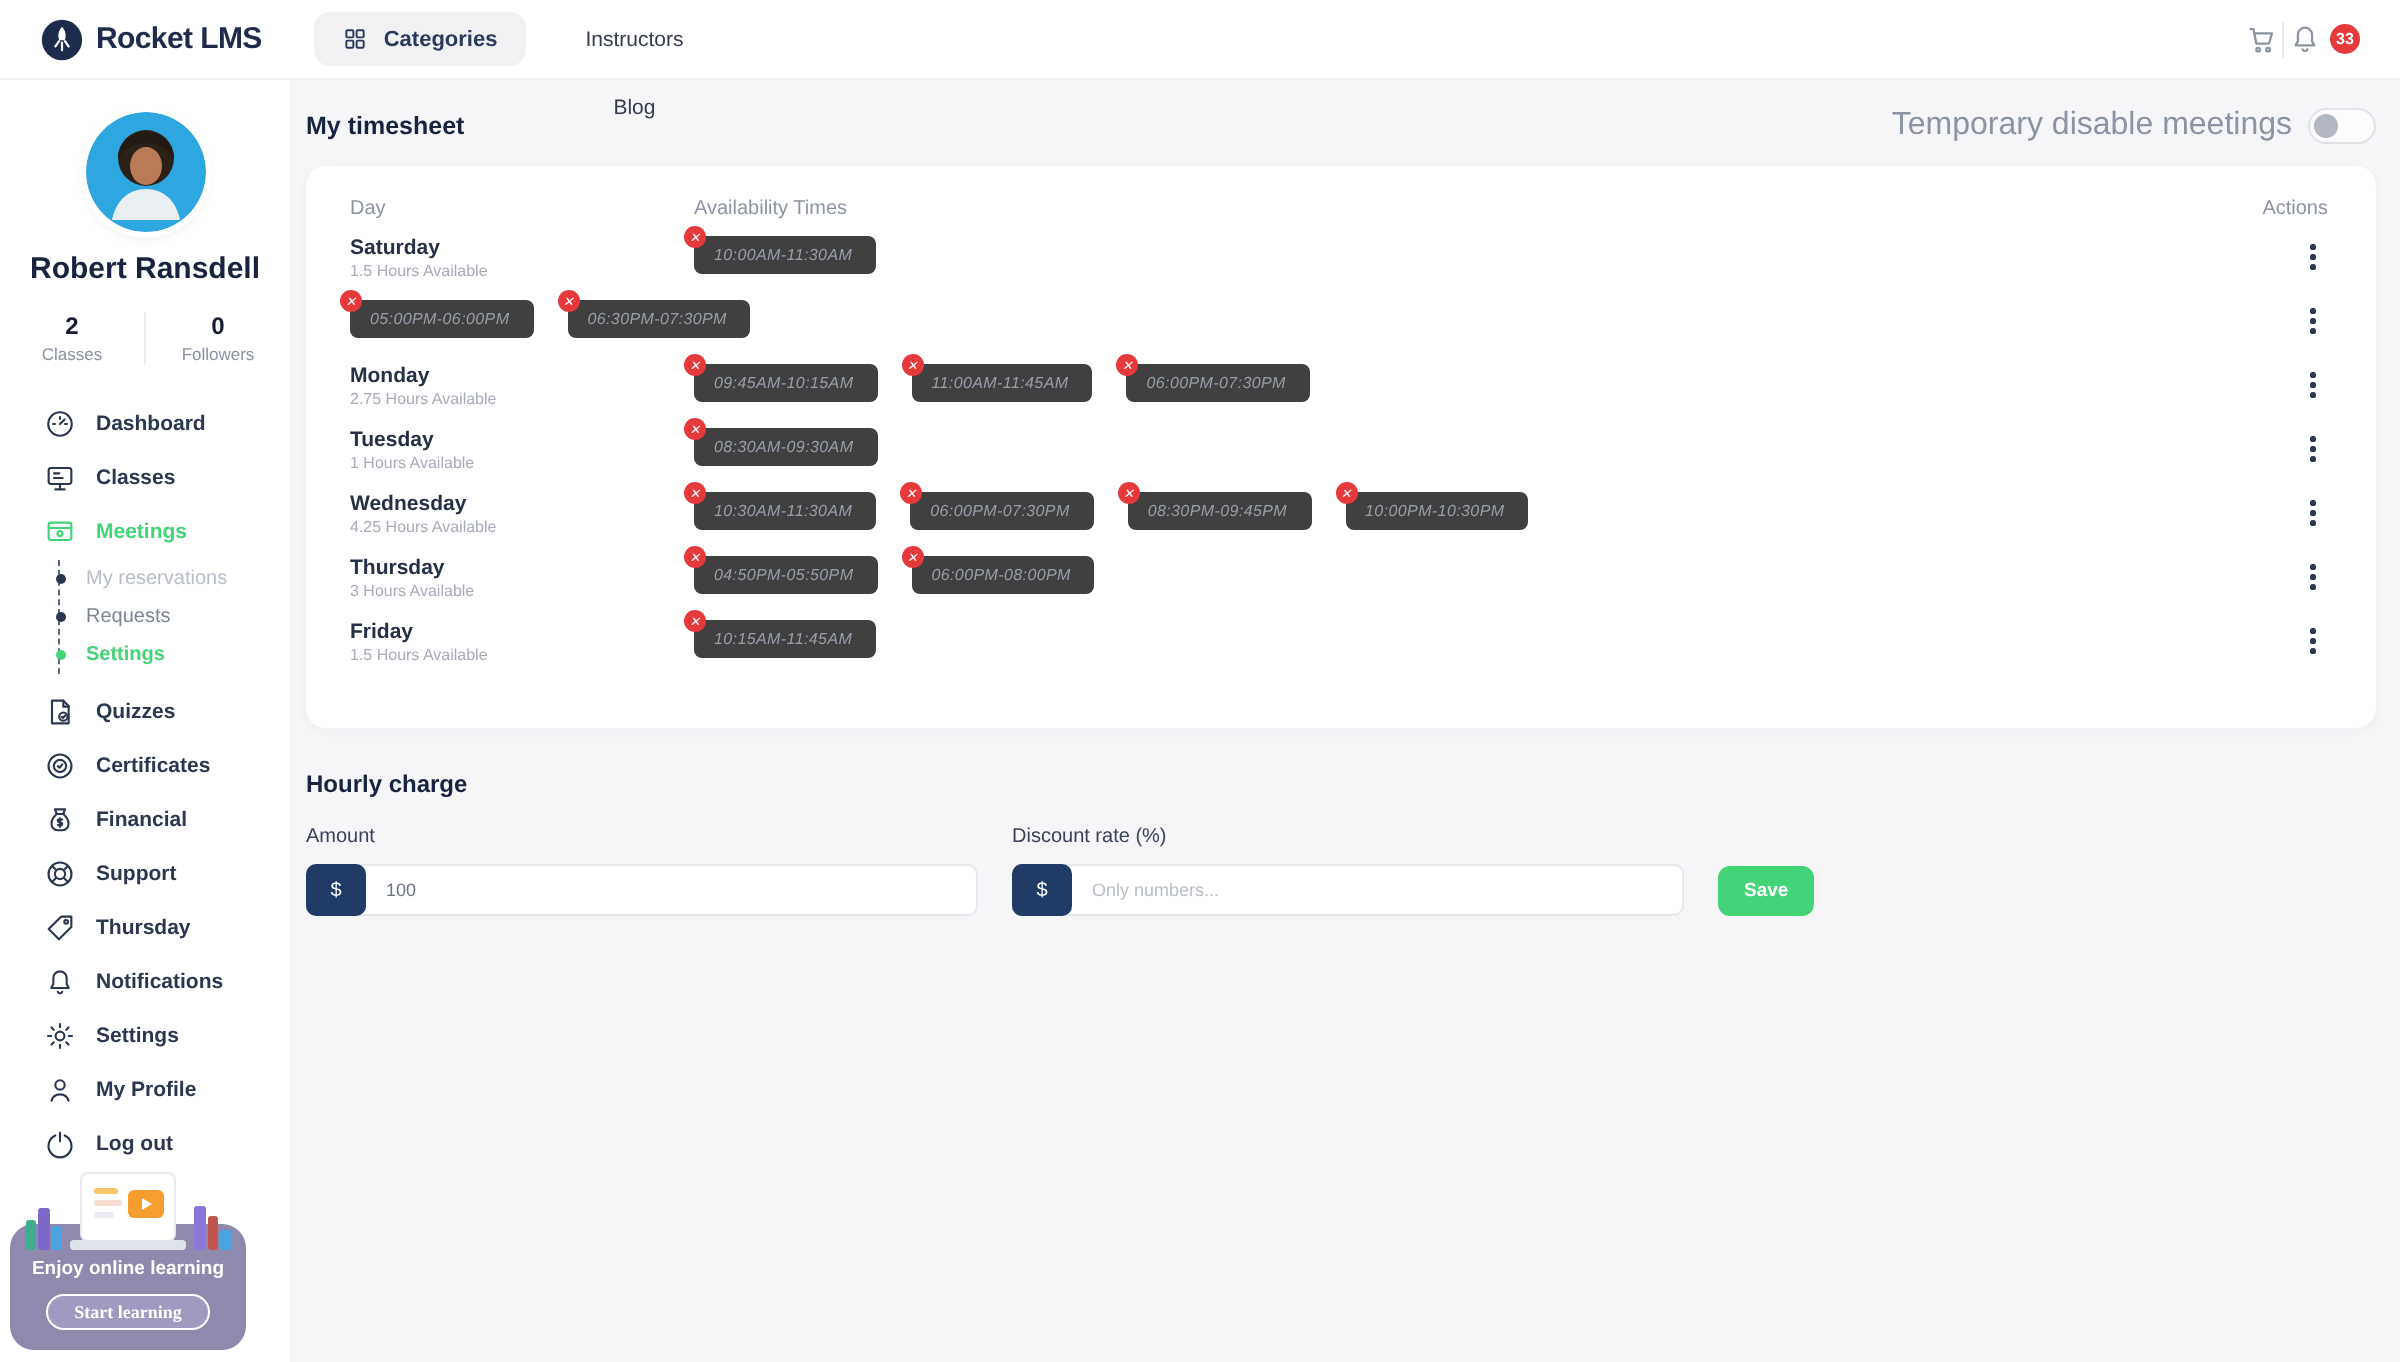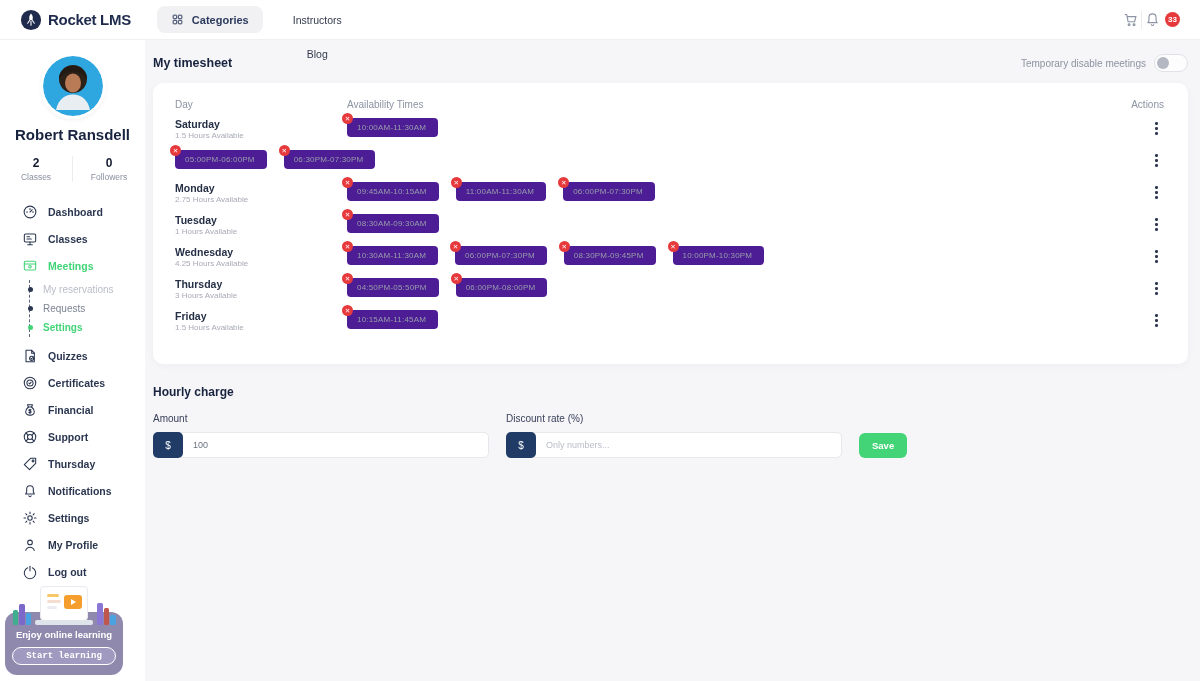--- a/index.html
+++ b/index.html
@@ -76,44 +76,44 @@
   .book { position:absolute; bottom:0; border-radius:1.5px; }
   .b1 { left:8px;  width:5px; height:15px; background:#3fae8e; }
   .b2 { left:14px; width:6px; height:21px; background:#7b68c9; }
   .b3 { left:21px; width:5px; height:12px; background:#4aa3e0; }
   .b4 { right:20px; width:6px; height:22px; background:#8a77d6; }
   .b5 { right:14px; width:5px; height:17px; background:#c0574f; }
   .b6 { right:7px;  width:6px; height:10px; background:#4aa3e0; }
   .promo-card { position:relative; background:#8f89ad; border-radius:12px; padding:17px 6px 10px; text-align:center; }
   .promo-title { color:#fff; font-size:9.5px; font-weight:700; }
   .promo-btn { margin-top:7px; background:#a09ac0; border:1.5px solid #fff; border-radius:999px;
-               color:#fff; font-family:Liberation Mono, monospace; font-size:9px; font-weight:600; padding:3px 13px; cursor:pointer; }
+               color:#fff; font-family:Liberation Serif, serif; font-size:9px; font-weight:600; padding:3px 13px; cursor:pointer; }
 
   
   .content { flex:1; padding:14px 12px 0 8px; }
   .content-head { display:flex; align-items:center; justify-content:space-between; margin-bottom:11px; }
   .page-title { font-size:12.5px; font-weight:800; color:#18233f; }
   .toggle-wrap { display:flex; align-items:center; gap:8px; }
-  .toggle-label { font-size:10px; color:#8c93a2; }
+  .toggle-label { font-size:16px; color:#8c93a2; }
   .toggle { width:34px; height:18px; border-radius:9px; background:#fdfdfe; border:1px solid #e1e3e8;
             display:inline-flex; align-items:center; padding:2px; cursor:pointer; }
   .toggle .knob { width:12px; height:12px; border-radius:50%; background:#b3b8c2; }
 
   .card { background:#fff; border-radius:10px; box-shadow:0 2px 8px rgba(30,40,80,.04);
           padding:16px 24px 22px 22px; }
   .t-headrow { display:flex; font-size:10px; color:#8c93a2; margin-bottom:8px; }
   .col-day { width:172px; flex:none; }
   .col-times { flex:1; }
   .col-actions { width:42px; flex:none; text-align:right; }
   .t-row { display:flex; align-items:flex-start; height:32px; }
   .day-name { font-size:10.5px; font-weight:600; color:#252f45; line-height:12px; }
   .day-sub { font-size:8px; color:#a7abb6; margin-top:1px; }
   .c-times { flex:1; display:flex; align-items:center; gap:17px; }
-  .chip { position:relative; background:#4c1d95; border-radius:4px; padding:5px 12px 5px 10px;
-          font-size:8px; color:#989ea9; letter-spacing:.2px; white-space:nowrap; }
+  .chip { position:relative; background:#404040; border-radius:4px; padding:5px 12px 5px 10px;
+          font-size:8px; color:#989ea9; letter-spacing:.2px; white-space:nowrap;font-style:italic; }
   .chip-x { position:absolute; top:-5px; left:-5px; width:11px; height:11px; background:#e5393c;
             border-radius:50%; color:#fff; font-size:6.5px; display:flex; align-items:center;
             justify-content:center; cursor:pointer; }
   .c-actions { width:42px; flex:none; display:flex; justify-content:flex-end; }
   .kebab { background:none; border:none; cursor:pointer; display:flex; flex-direction:column;
            gap:2.5px; padding:4px 6px; }
   .kebab span { width:2.6px; height:2.6px; border-radius:50%; background:#2e3käll850; background:#2e3850; }
 
   .hourly-title { font-size:12px; font-weight:800; color:#18233f; margin-top:21px; }
   .hourly-row { display:flex; gap:17px; margin-top:14px; align-items:flex-end; }
@@ -425,21 +425,21 @@
               </button>
             </div>
           </div>
           <div class="t-row">
             <div class="col-day">
               <div class="day-name">Monday</div>
               <div class="day-sub">2.75 Hours Available</div>
             </div>
             <div class="c-times">
               <span class="chip"><span class="chip-x">✕</span><span>09:45AM-10:15AM</span></span>
-              <span class="chip"><span class="chip-x">✕</span><span>11:00AM-11:30AM</span></span>
+              <span class="chip"><span class="chip-x">✕</span><span>11:00AM-11:45AM</span></span>
               <span class="chip"><span class="chip-x">✕</span><span>06:00PM-07:30PM</span></span>
             </div>
             <div class="c-actions">
               <button class="kebab">
                 <span></span>
                 <span></span>
                 <span></span>
               </button>
             </div>
           </div>

